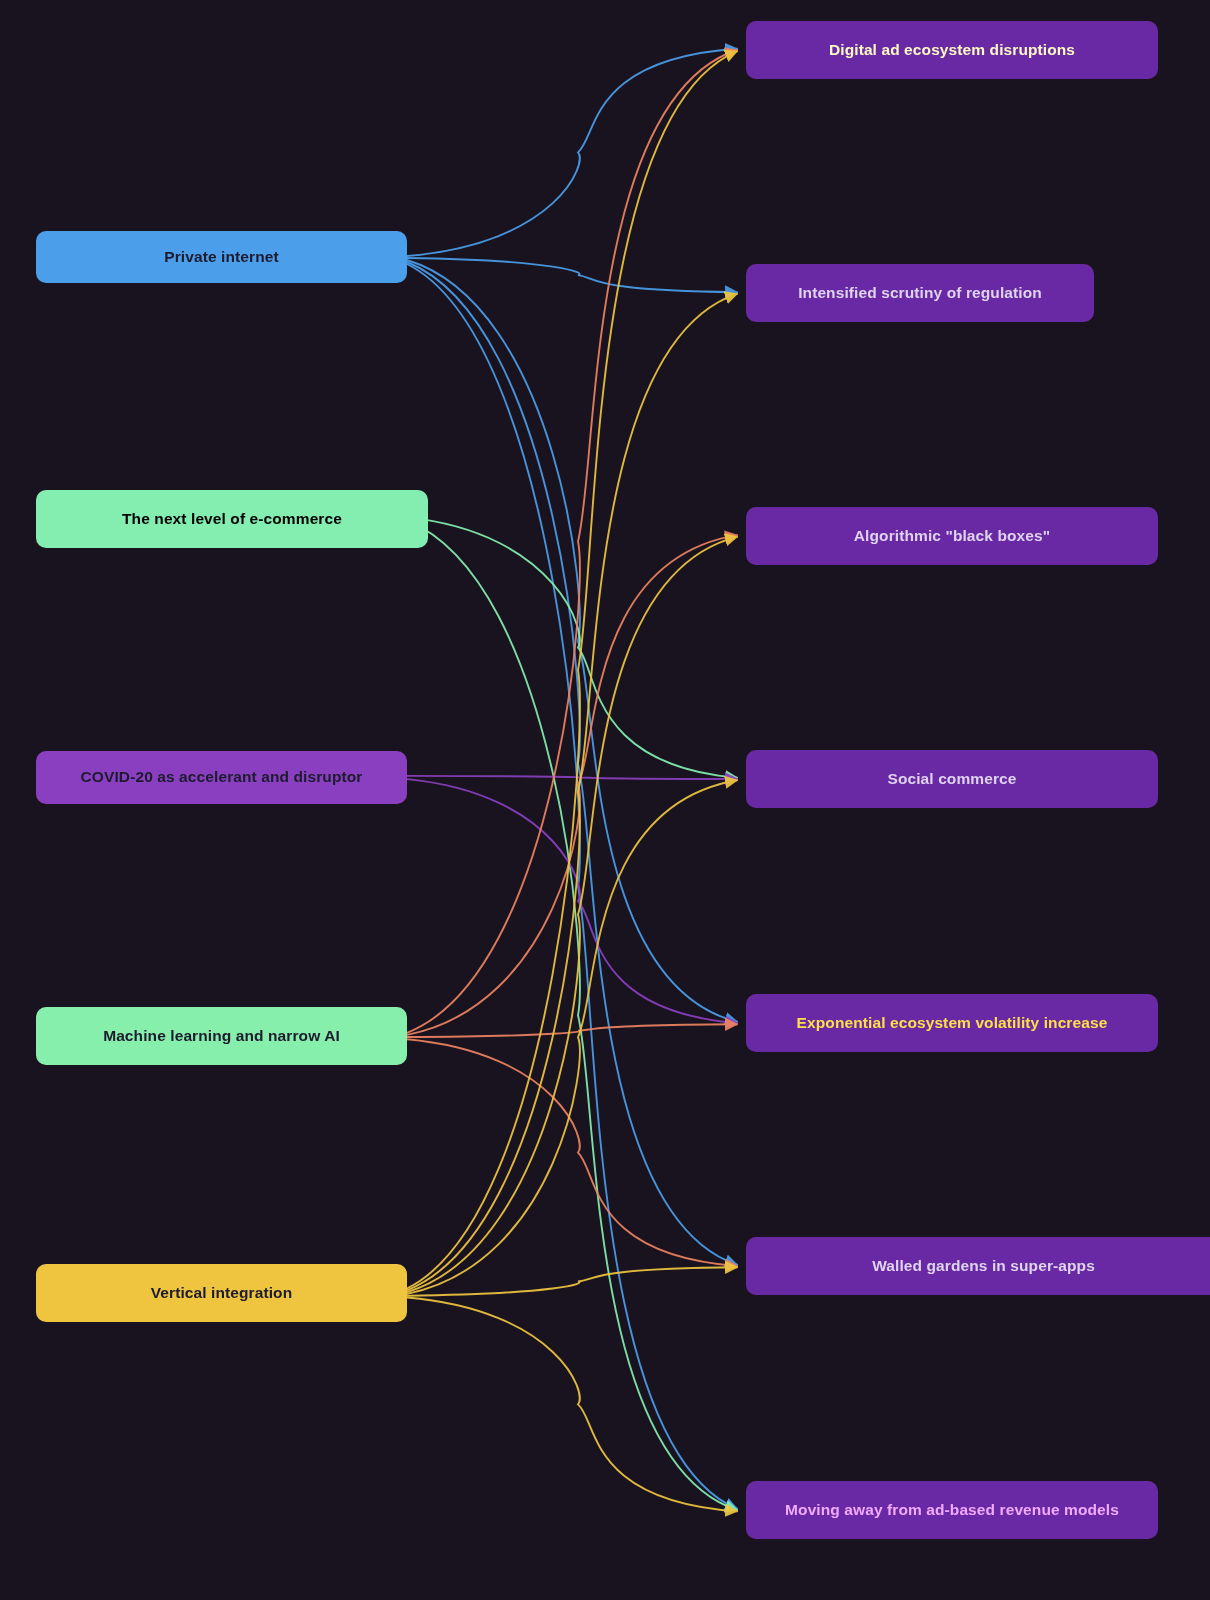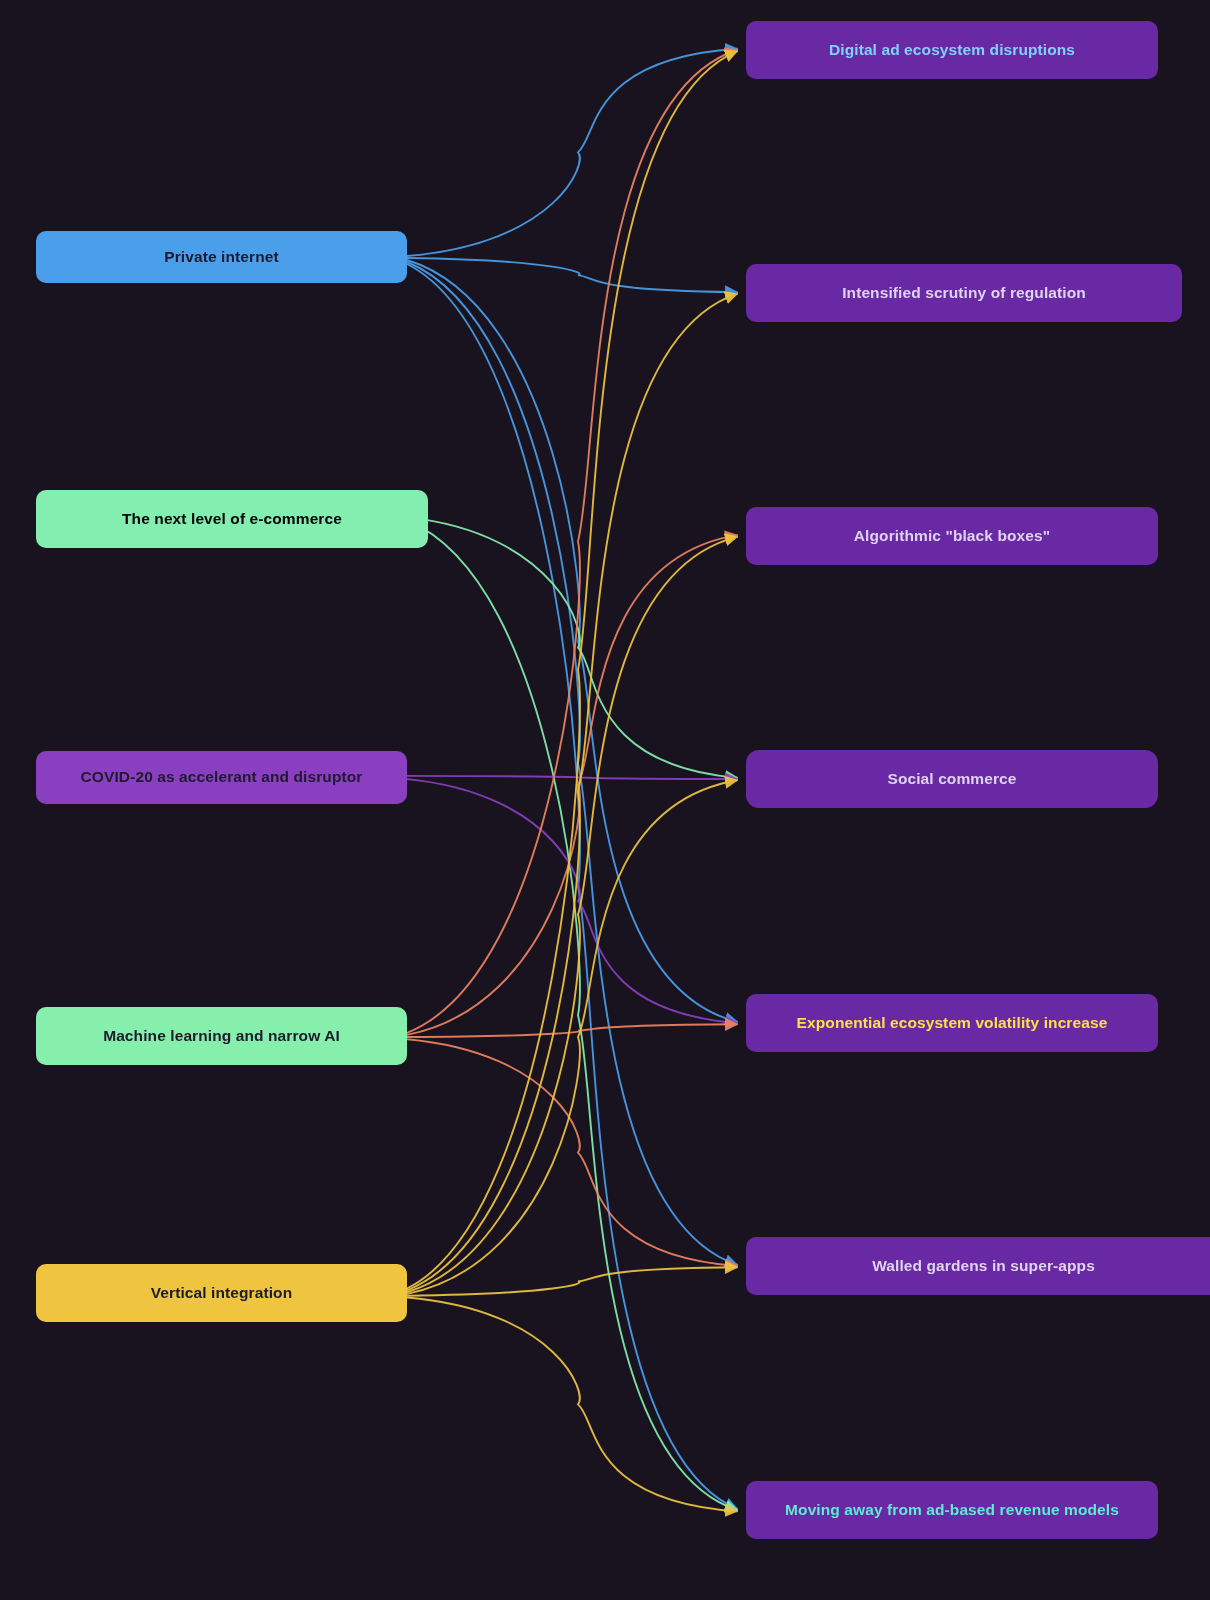--- a/index.html
+++ b/index.html
@@ -107,35 +107,35 @@
       </div>
       <div class="node source" style="left: 36px; top: 751px; width: 371px; height: 53px; background: rgb(138, 63, 192); color: rgb(29, 27, 46);">
         <span class="node-label">COVID-20 as accelerant and disruptor</span>
       </div>
       <div class="node source" style="left: 36px; top: 1007px; width: 371px; height: 58px; background: #86efac; color: rgb(29, 27, 46);">
         <span class="node-label">Machine learning and narrow AI</span>
       </div>
       <div class="node source" style="left: 36px; top: 1264px; width: 371px; height: 58px; background: rgb(239, 197, 63); color: rgb(29, 27, 46);">
         <span class="node-label">Vertical integration</span>
       </div>
-      <div class="node target" style="left: 746px; top: 21px; width: 412px; height: 58px; background: rgb(106, 41, 164); color: #7dd3fc;">
+      <div class="node target" style="left: 746px; top: 21px; width: 412px; height: 58px; background: rgb(106, 41, 164); color: #fef9c3;">
         <span class="node-label">Digital ad ecosystem disruptions</span>
       </div>
-      <div class="node target" style="left: 746px; top: 264px; width: 436px; height: 58px; background: rgb(106, 41, 164); color: rgb(222, 212, 239); text-align: right;">
+      <div class="node target" style="left: 746px; top: 264px; width: 348px; height: 58px; background: rgb(106, 41, 164); color: rgb(222, 212, 239); text-align: right;">
         <span class="node-label">Intensified scrutiny of regulation</span>
       </div>
       <div class="node target" style="left: 746px; top: 507px; width: 412px; height: 58px; background: rgb(106, 41, 164); color: rgb(222, 212, 239);">
         <span class="node-label">Algorithmic "black boxes"</span>
       </div>
-      <div class="node target" style="left: 746px; top: 750px; width: 412px; height: 58px; background: rgb(106, 41, 164); color: rgb(222, 212, 239); border-radius: 13px;">
+      <div class="node target" style="left: 746px; top: 750px; width: 412px; height: 58px; background: rgb(106, 41, 164); color: rgb(222, 212, 239);">
         <span class="node-label">Social commerce</span>
       </div>
       <div class="node target" style="left: 746px; top: 994px; width: 412px; height: 58px; background: rgb(106, 41, 164); color: #fde047;">
         <span class="node-label">Exponential ecosystem volatility increase</span>
       </div>
       <div class="node target" style="left: 746px; top: 1237px; width: 475px; height: 58px; background: rgb(106, 41, 164); color: rgb(222, 212, 239);">
         <span class="node-label">Walled gardens in super-apps</span>
       </div>
-      <div class="node target" style="left: 746px; top: 1481px; width: 412px; height: 58px; background: rgb(106, 41, 164); color: #5eead4;">
+      <div class="node target" style="left: 746px; top: 1481px; width: 412px; height: 58px; background: rgb(106, 41, 164); color: #f0abfc;">
         <span class="node-label">Moving away from ad-based revenue models</span>
       </div>
     </div>
 </div>
 
 </body></html>

